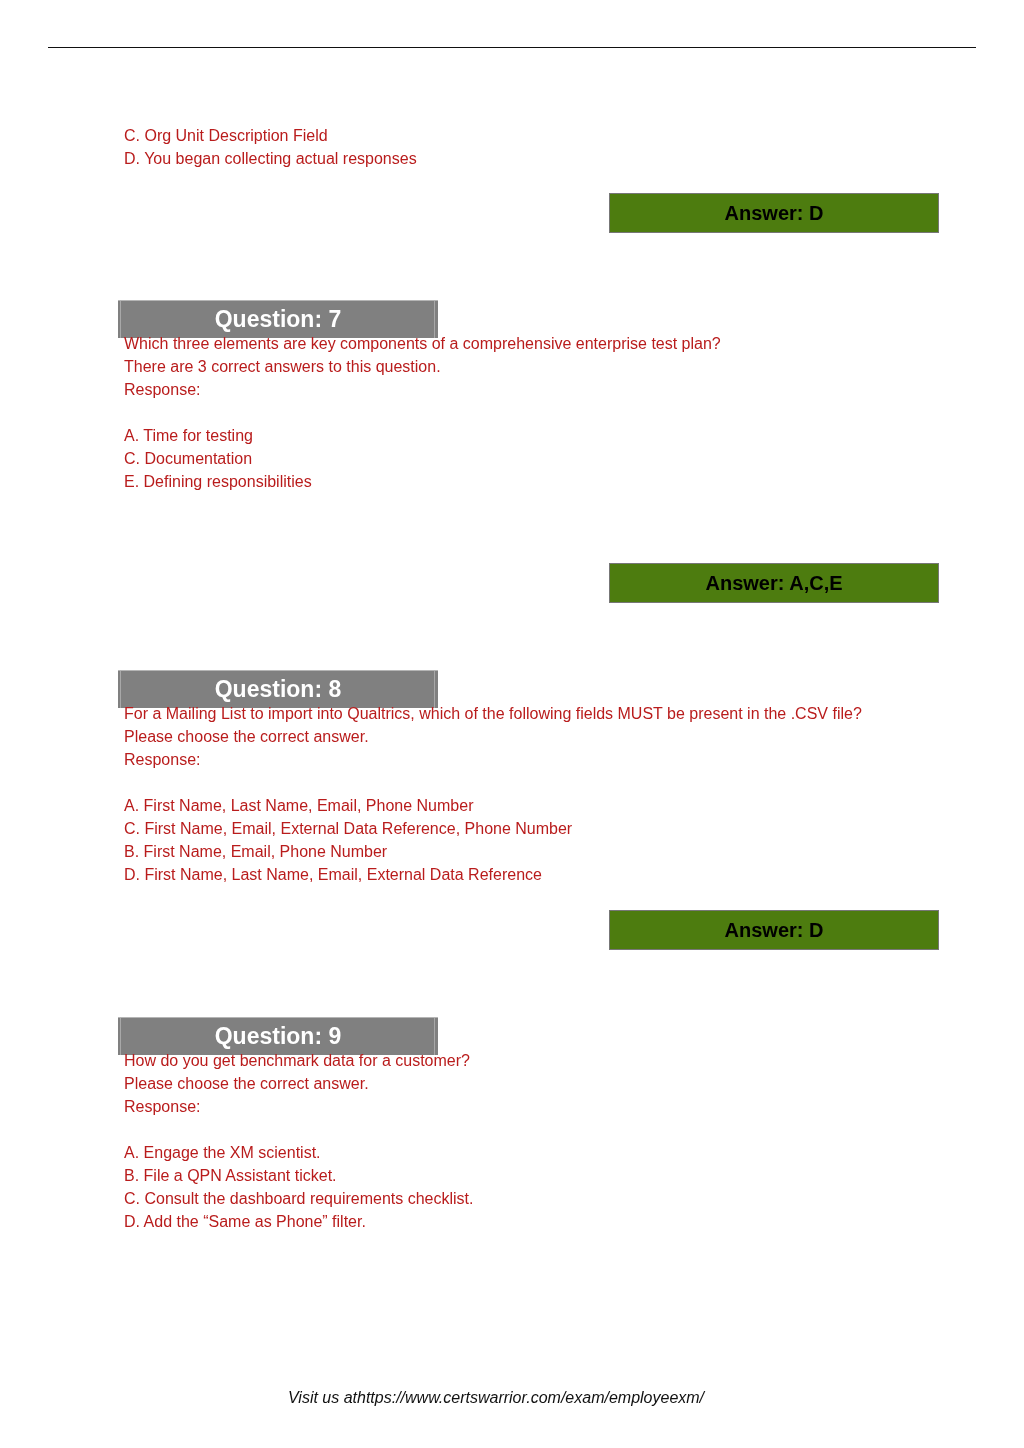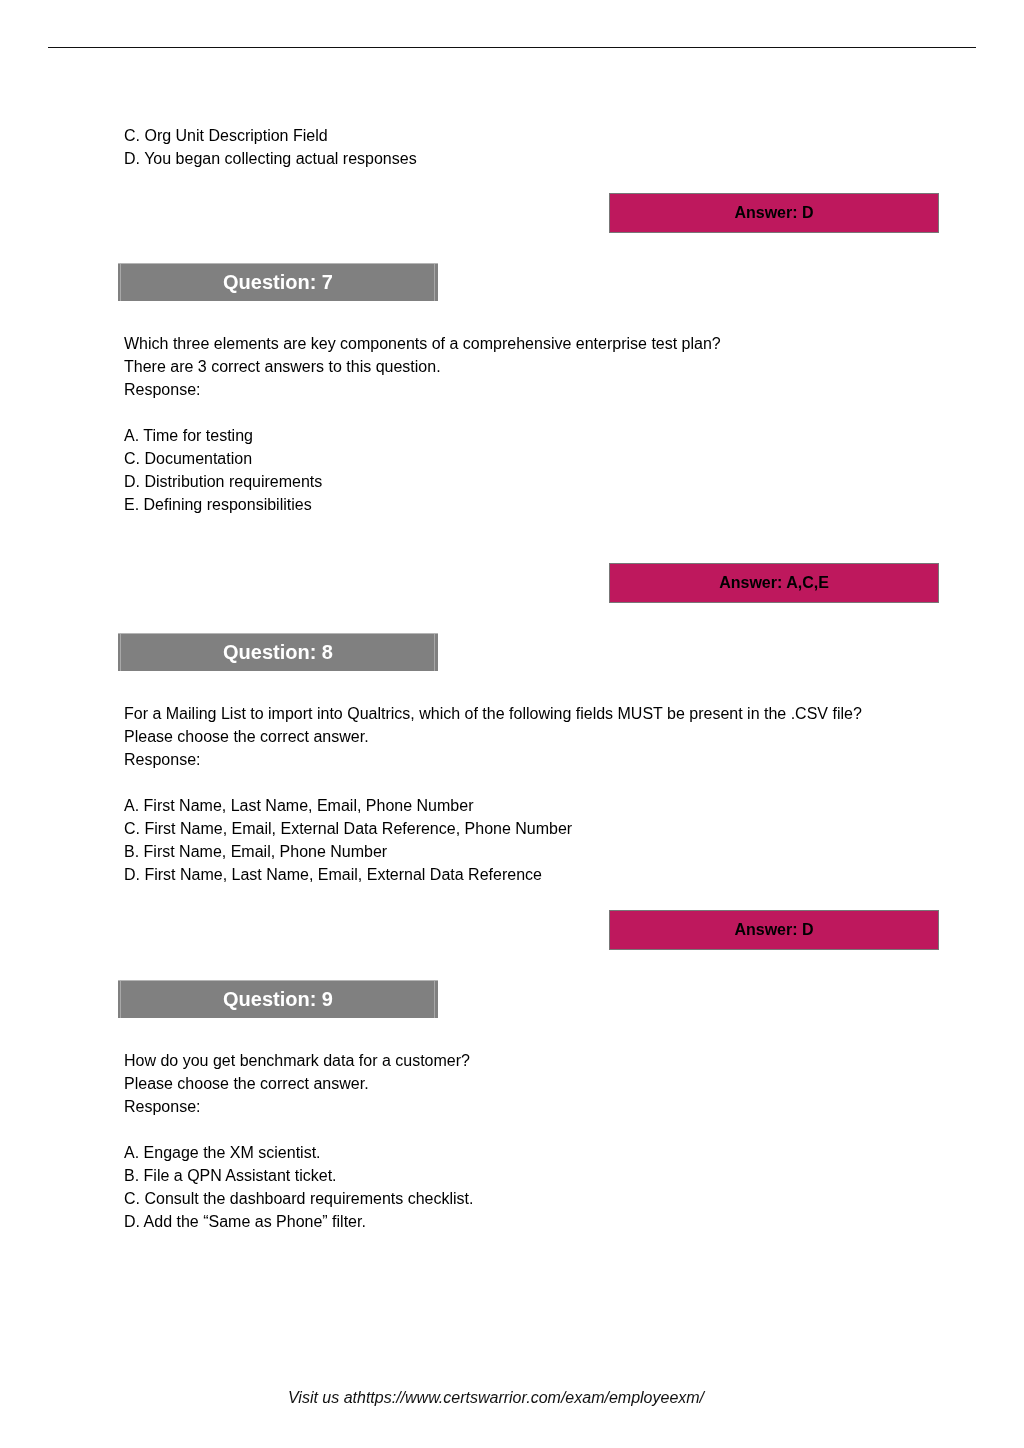--- a/index.html
+++ b/index.html
@@ -1,30 +1,30 @@
 <!DOCTYPE html>
 <html><head>
   <meta charset="utf-8">
   <style>
     html, body { margin: 0; padding: 0; background: #ffffff; }
     body { width: 1024px; height: 1448px; position: relative; overflow: hidden;
            font-family: "Liberation Sans", sans-serif; color: #111; }
     .top-rule { position: absolute; left: 48px; top: 47px; width: 928px; height: 0;
                 border-top: 1.5px solid #111; }
-    .text-block { position: absolute; left: 124px; font-size: 16px; line-height: 23px; color: #000000; }
+    .text-block { position: absolute; left: 124px; font-size: 16px; line-height: 23px; color: #b91c1c; }
     .text-block div { white-space: nowrap; }
     .gap { height: 23px; }
     .answer-box { position: absolute; left: 609px; width: 328px; height: 38px;
-                  border: 1px solid #777; background: #be185d; display: flex;
+                  border: 1px solid #777; background: #4d7c0f; display: flex;
                   align-items: center; justify-content: center;
-                  font-size: 16px; font-weight: bold; color: #000; }
+                  font-size: 20px; font-weight: bold; color: #000; }
     .q-banner { position: absolute; left: 118px; width: 320px; height: 38px;
                 background: #808080; display: flex; align-items: center; justify-content: center;
-                font-size: 20px; font-weight: bold; color: #fff;
-                border-top: 1px solid #b5b5b5; box-sizing: border-box; }
+                font-size: 23px; font-weight: bold; color: #fff;
+                border-top: 1px solid #b5b5b5; box-sizing: border-box; margin-top: 37px; }
     .q-banner::before { content: ""; position: absolute; left: 2px; top: 0; bottom: 0; width: 1px; background: #a8a8a8; }
     .q-banner::after { content: ""; position: absolute; right: 3px; top: 0; bottom: 0; width: 1px; background: #a8a8a8; }
     .footer { position: absolute; left: 0; width: 992px; top: 1389px; text-align: center;
               font-style: italic; font-size: 16px; color: #111; }
   </style>
 </head>
 <body>
 
 <div class="top-rule"></div>
 
@@ -37,21 +37,20 @@
 <div class="q-banner" style="top:263px;">
   <span>Question: 7</span>
 </div>
 <div class="text-block" style="top:332px;">
   <div>Which three elements are key components of a comprehensive enterprise test plan?</div>
   <div>There are 3 correct answers to this question.</div>
   <div>Response:</div>
   <div class="gap"></div>
   <div>A. Time for testing</div>
   <div>C. Documentation</div>
-  <div>D. Distribution requirements</div>
   <div>E. Defining responsibilities</div>
 </div>
 <div class="answer-box" style="top:563px;text-align:right;">Answer: A,C,E</div>
 
 <div class="q-banner" style="top:633px;">
   <span>Question: 8</span>
 </div>
 <div class="text-block" style="top:702px;">
   <div>For a Mailing List to import into Qualtrics, which of the following fields MUST be present in the .CSV file?</div>
   <div>Please choose the correct answer.</div>

